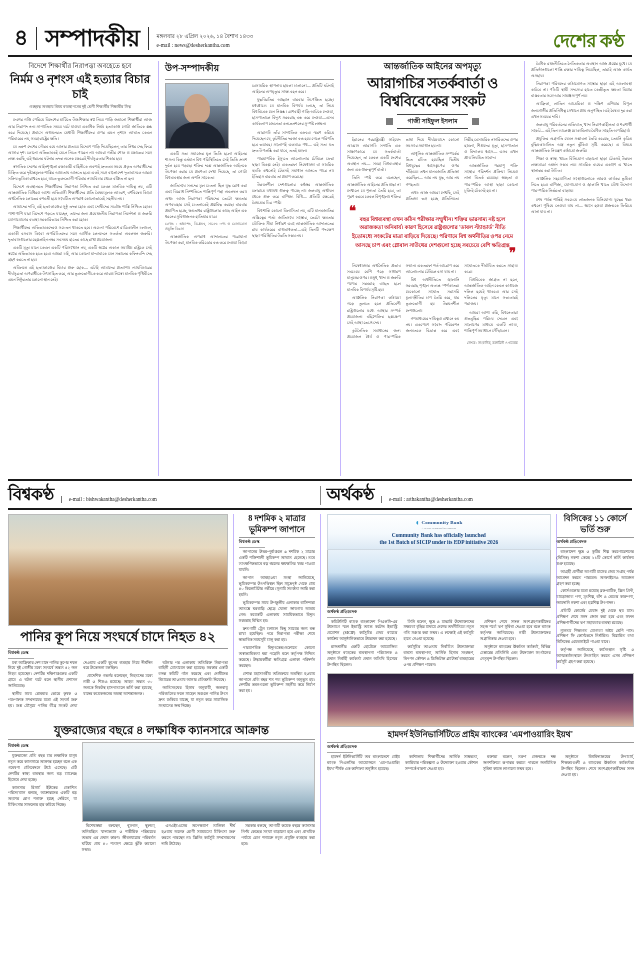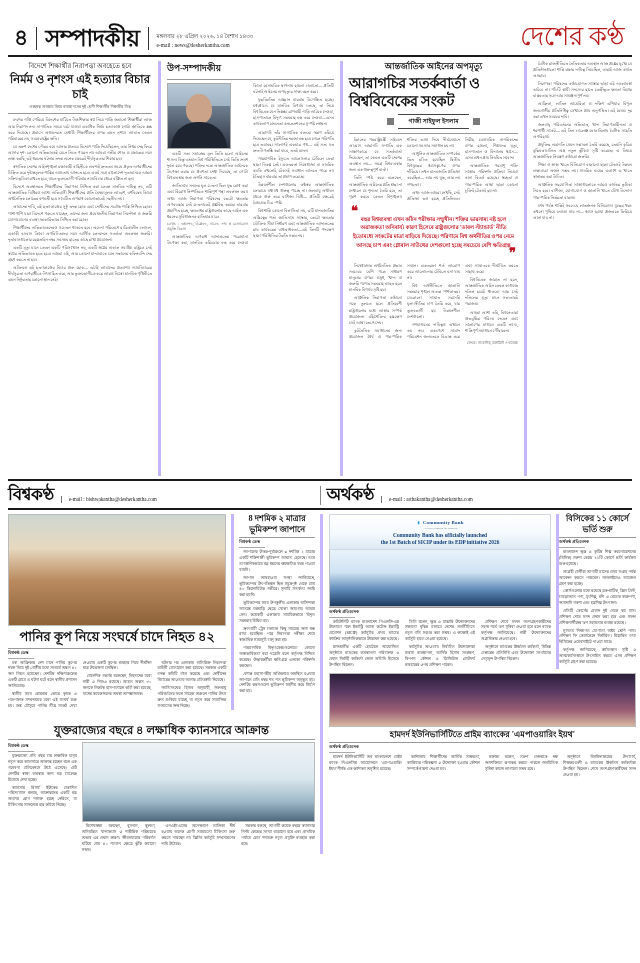--- a/index.html
+++ b/index.html
@@ -16,29 +16,29 @@
   .masthead{display:flex;align-items:flex-end;height:40px;padding:4px 2px 2px 2px;}
   .page-num{font-size:22px;font-weight:bold;line-height:1;padding:0 8px 1px 4px;font-family:"Liberation Serif",serif;}
   .section-title{
     font-size:23px;font-weight:bold;letter-spacing:-0.5px;
     padding:0 8px 0 8px;line-height:1;
     border-left:1px solid #333;border-right:1px solid #333;
     font-family:"Liberation Serif","DejaVu Serif",serif;
   }
   .dateblock{padding-left:8px;font-size:5.4px;line-height:1.65;color:#222;}
   .dateblock div{white-space:nowrap;}
-  .brand{margin-left:auto;font-size:26px;font-weight:normal;color:#b91c1c;letter-spacing:-0.5px;
+  .brand{margin-left:auto;font-size:18px;font-weight:bold;color:#4d7c0f;letter-spacing:-0.5px;
     font-family:"Liberation Serif","DejaVu Serif",serif;padding-right:6px;line-height:1;}
   .rule-thick{border-top:2px solid #1a1a1a;margin:3px 0 0 0;}
   .rule-hair{border-top:1px solid #999;}
 
   
   .top-area{display:flex;margin-top:4px;height:415px;}
   .col{box-sizing:border-box;}
-  .vsep{border-left:3px solid #c4b5fd;}
+  .vsep{border-left:1px solid #c4b5fd;}
 
   
   .ed-left{width:150px;padding-right:6px;}
   .ed-kicker{text-align:center;font-size:6.6px;line-height:1.5;margin-bottom:1px;}
   .ed-head{text-align:center;font-size:11.5px;font-weight:bold;line-height:1.3;margin:1px 0 3px 0;}
   .subcap{text-align:center;font-size:3.9px;line-height:1.45;color:#333;margin-bottom:3px;}
 
   
   .bodytext{font-size:4.0px;line-height:1.52;text-align:justify;color:#1a1a1a;hyphens:auto;word-spacing:-0.2px;}
   .bodytext p{margin:0 0 2px 0;text-indent:5px;}
@@ -57,21 +57,21 @@
     background:#caa388;border-radius:50% 50% 45% 45%;
   }
   .author-photo::before{
     content:"";position:absolute;left:50%;bottom:0;width:56px;height:26px;margin-left:-28px;
     background:#1e2430;border-radius:28px 28px 0 0;z-index:2;
   }
   .photo-cap{font-size:3.6px;line-height:1.4;color:#333;clear:both;margin-bottom:2px;}
 
   .ed-right{width:184px;padding:0 6px;}
   .main-kicker{text-align:center;font-size:8.4px;line-height:1.4;font-weight:bold;margin-bottom:1px;}
-  .main-head{text-align:left;font-size:14.5px;font-weight:bold;line-height:1.25;margin:0 0 4px 0;letter-spacing:-0.3px;}
+  .main-head{text-align:center;font-size:14.5px;font-weight:bold;line-height:1.25;margin:0 0 4px 0;letter-spacing:-0.3px;}
   .byline-wrap{display:flex;align-items:center;justify-content:center;gap:4px;margin-bottom:4px;}
   .bysq{width:7px;height:7px;background:#7a7a7a;}
   .byline{font-size:6px;font-weight:bold;border-top:1px solid #444;border-bottom:1px solid #444;padding:1px 10px;}
   .r3col{column-count:3;column-gap:5px;}
 
   .pullquote{
     color:#c1121f;font-size:5.4px;line-height:1.6;text-align:center;font-weight:bold;
     padding:3px 2px;margin:2px 0 3px 0;position:relative;
   }
   .q-open,.q-close{color:#c1121f;font-size:13px;font-weight:bold;line-height:0.6;display:block;}

